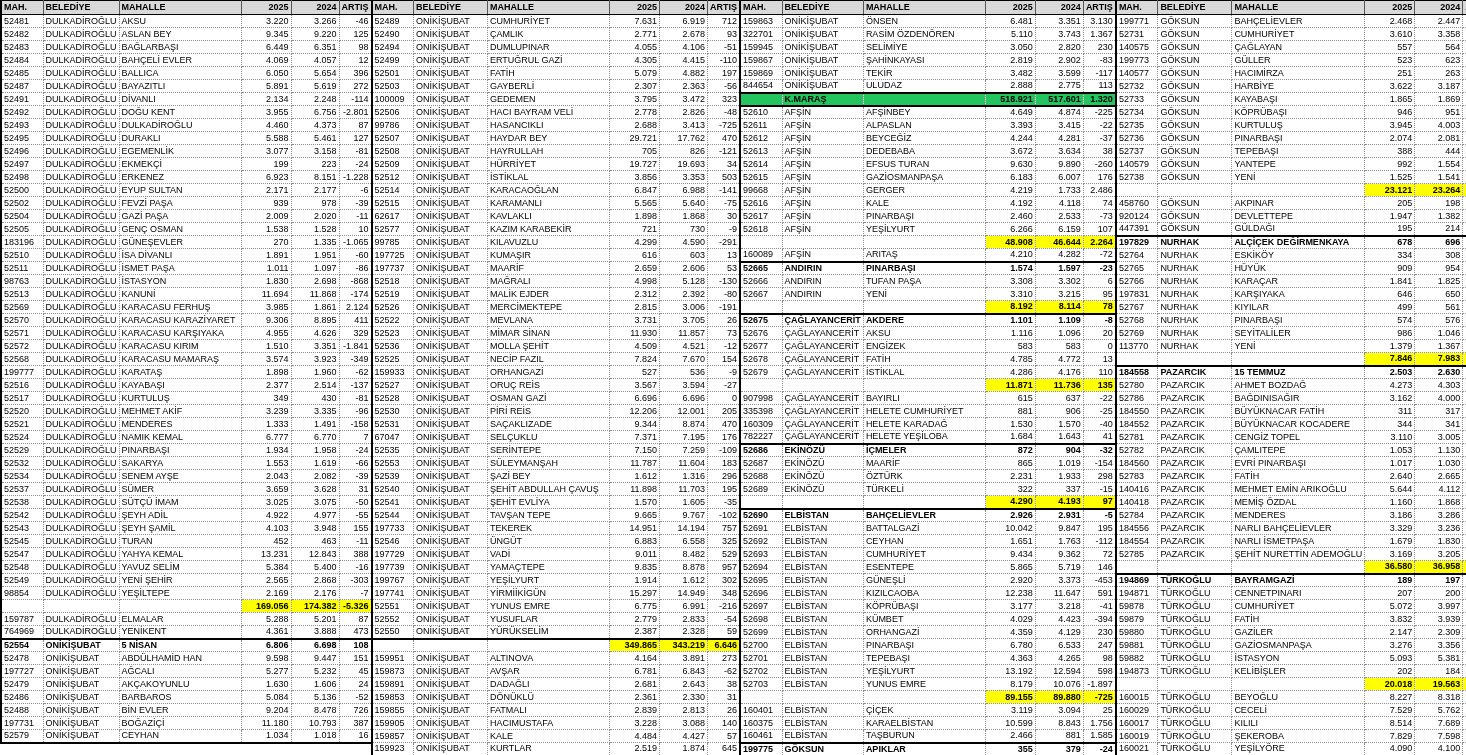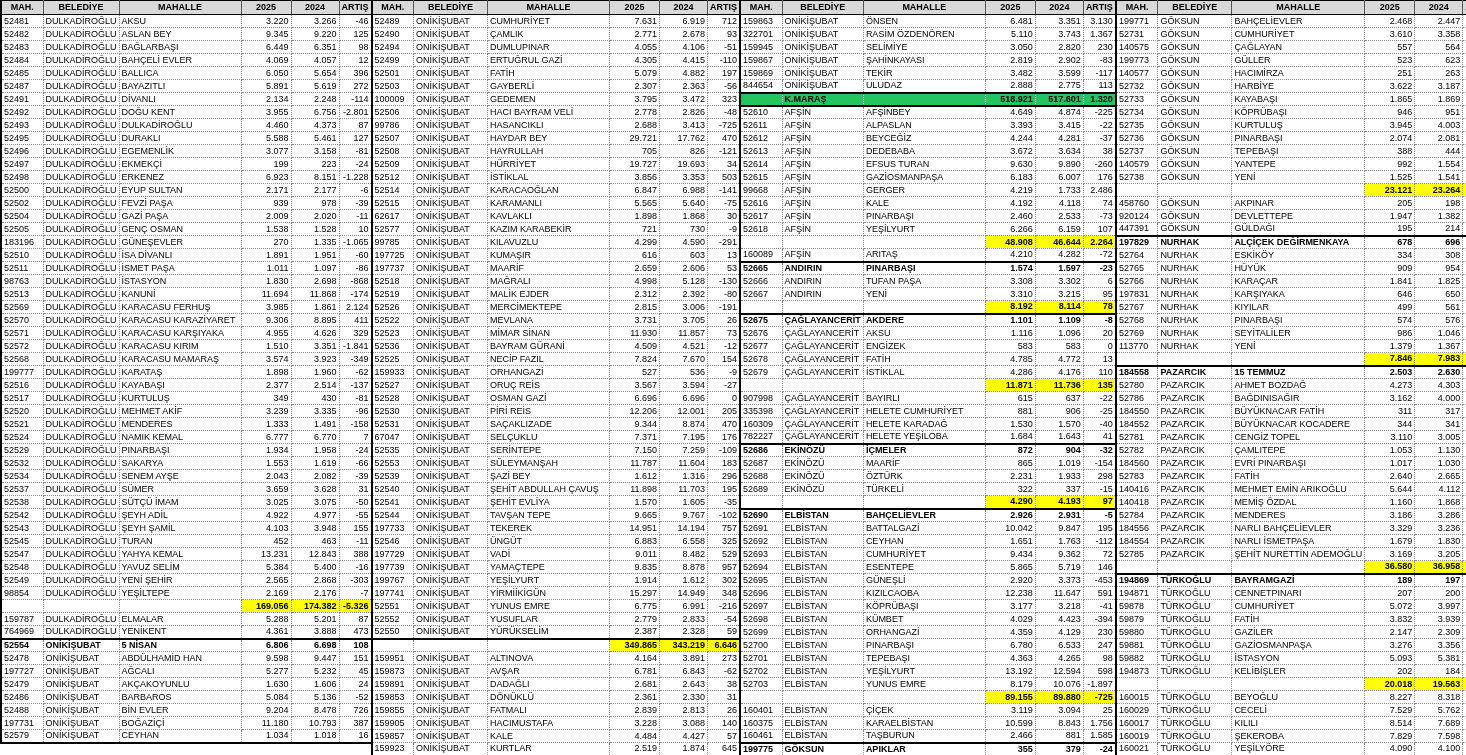--- a/index.html
+++ b/index.html
@@ -3,22 +3,22 @@
 <meta charset="utf-8">
 <style>
   html,body{margin:0;padding:0;background:#ffffff;}
   body{font-family:"Liberation Sans","DejaVu Sans",sans-serif;}
   .sheet{display:flex;width:1466px;height:755px;overflow:hidden;align-items:flex-start;background:#fff;}
   table{border-collapse:collapse;table-layout:fixed;flex:0 0 auto;border-left:2px solid #000;border-top:1px solid #000;border-bottom:2px solid #000;}
   table.last{border-right:2px solid #000;}
   thead tr{height:14px;}
   tbody tr{height:13px;}
   th,td{padding:0 2px;font-size:9px;line-height:1;white-space:nowrap;overflow:hidden;color:#000;box-sizing:border-box;}
-  th{background:#d9d9d9;border-right:1px solid #555;border-bottom:1px solid #000;font-weight:700;text-align:center;}
-  th.num{text-align:center;}
+  th{background:#d9d9d9;border-right:1px solid #555;border-bottom:1px solid #000;font-weight:700;text-align:left;}
+  th.num{text-align:right;}
   td{border-right:1px dotted #8f8f8f;border-bottom:1px dotted #8f8f8f;background:#fff;}
   td.num{text-align:right;}
   td:last-child,th:last-child{border-right:none;}
   tr.city td{background:#22c55e;font-weight:700;border-top:2px solid #000;border-bottom:2px solid #000;}
   tr.total td.hl{background:#ffff00;font-weight:700;}
   tr.gstart td{border-top:2px solid #000;font-weight:bold;}
 </style>
 </head>
 <body>
 
@@ -709,21 +709,21 @@
           <td>52523</td>
           <td>ONİKİŞUBAT</td>
           <td>MİMAR SİNAN</td>
           <td class="num">11.930</td>
           <td class="num">11.857</td>
           <td class="num">73</td>
         </tr>
         <tr>
           <td>52536</td>
           <td>ONİKİŞUBAT</td>
-          <td>BAYRAM GÜRANİ</td>
+          <td>MOLLA ŞEHİT</td>
           <td class="num">4.509</td>
           <td class="num">4.521</td>
           <td class="num">-12</td>
         </tr>
         <tr>
           <td>52525</td>
           <td>ONİKİŞUBAT</td>
           <td>NECİP FAZIL</td>
           <td class="num">7.824</td>
           <td class="num">7.670</td>

